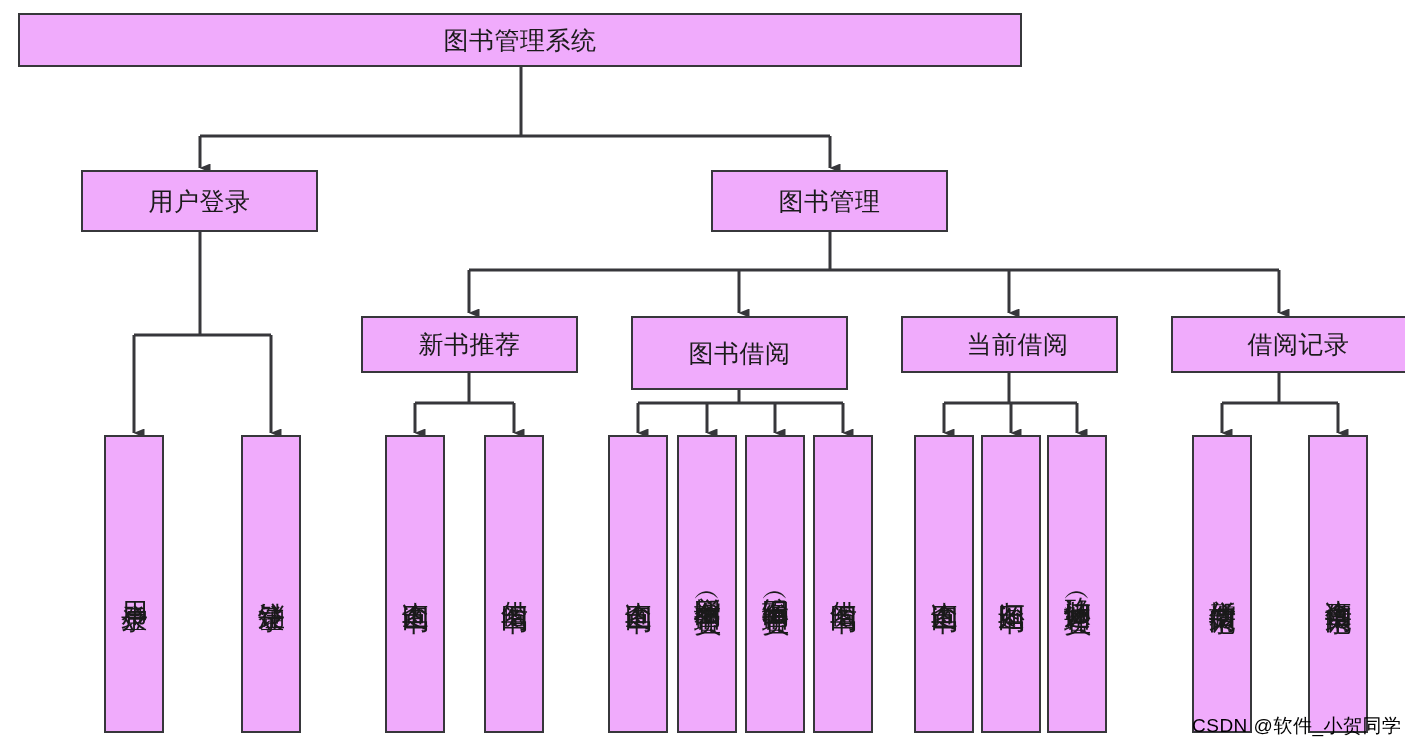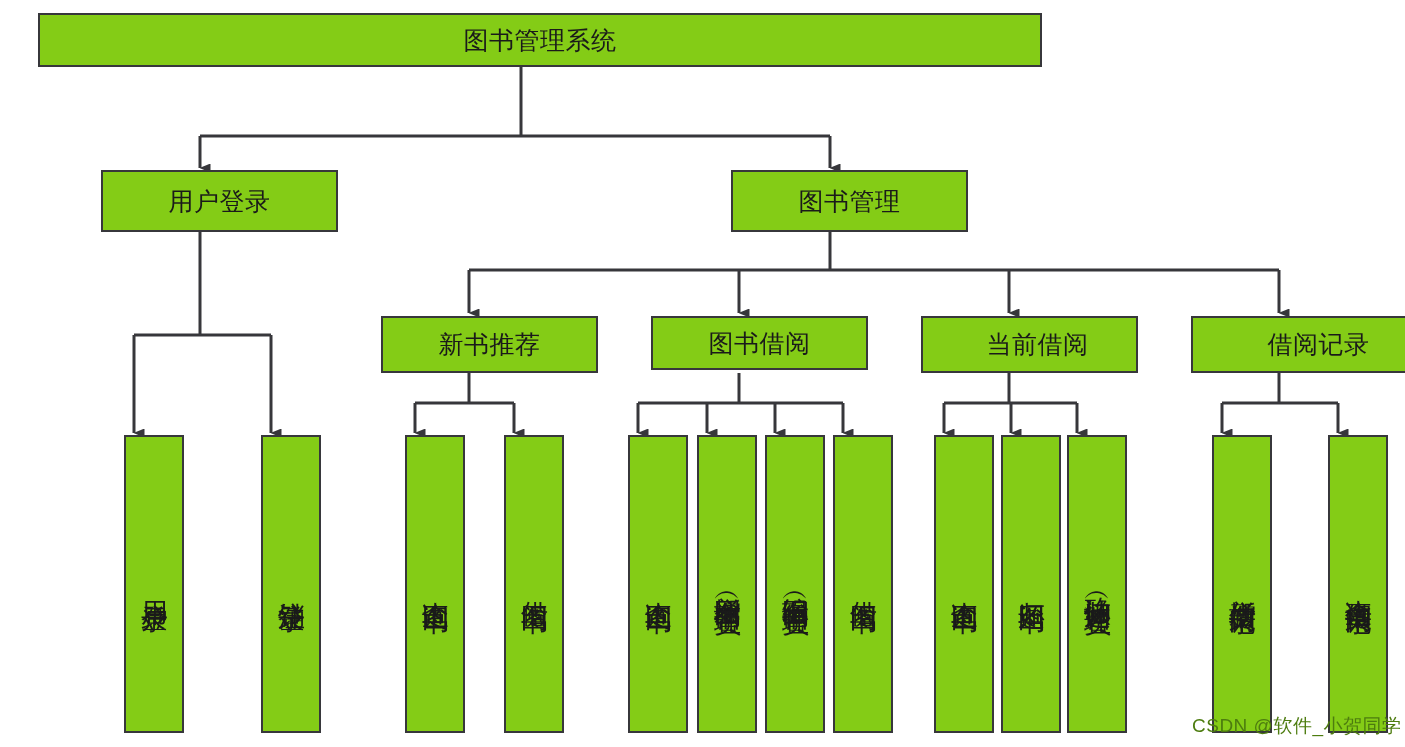--- a/index.html
+++ b/index.html
@@ -24,26 +24,25 @@
     position: absolute;
     top: 0;
     left: 0;
     width: 1405px;
     height: 747px;
   }
   .node-box {
     position: absolute;
     box-sizing: border-box;
     border: 2.5px solid #37373b;
-    background: #84cc16;
+    background: #f0abfc;
     display: flex;
     align-items: center;
     justify-content: center;
     color: #1a1a1a;
-    margin-left: 20px;
   }
   .node-label {
     display: block;
     text-align: center;
     line-height: 1.08;
     white-space: nowrap;
     color: #1a1a1a;
   }
   .node-label.horizontal {
     font-size: 25px;
@@ -54,21 +53,21 @@
     text-orientation: upright;
     font-size: 27px;
     letter-spacing: 2px;
     line-height: 1.0;
   }
   .watermark {
     position: absolute;
     left: 1192px;
     top: 713px;
     font-size: 19px;
-    color: #4d7c0f;
+    color: #000000;
     white-space: nowrap;
     letter-spacing: 0.5px;
     pointer-events: none;
   }
 </style>
 </head>
 <body>
 
 <div id="diagram-root">
 
@@ -129,21 +128,21 @@
   <div class="node-box" style="left:81px; top:170px; width:237px; height:62px;">
     <span class="node-label horizontal">用户登录</span>
   </div>
   <div class="node-box" style="left:361px; top:316px; width:217px; height:57px;">
     <span class="node-label horizontal">新书推荐</span>
   </div>
 
   <div class="node-box" style="left:711px; top:170px; width:237px; height:62px;">
     <span class="node-label horizontal">图书管理</span>
   </div>
-  <div class="node-box" style="left:631px; top:316px; width:217px; height:54px;">
+  <div class="node-box" style="left:631px; top:316px; width:217px; height:74px;">
     <span class="node-label horizontal">图书借阅</span>
   </div>
   <div class="node-box" style="left:901px; top:316px; width:217px; height:57px;padding-left:16px;">
     <span class="node-label horizontal">当前借阅</span>
   </div>
   <div class="node-box" style="left:1171px; top:316px; width:255px; height:57px;">
     <span class="node-label horizontal">借阅记录</span>
   </div>
 
   <div class="node-box" style="left:104px; top:435px; width:60px; height:298px;">

